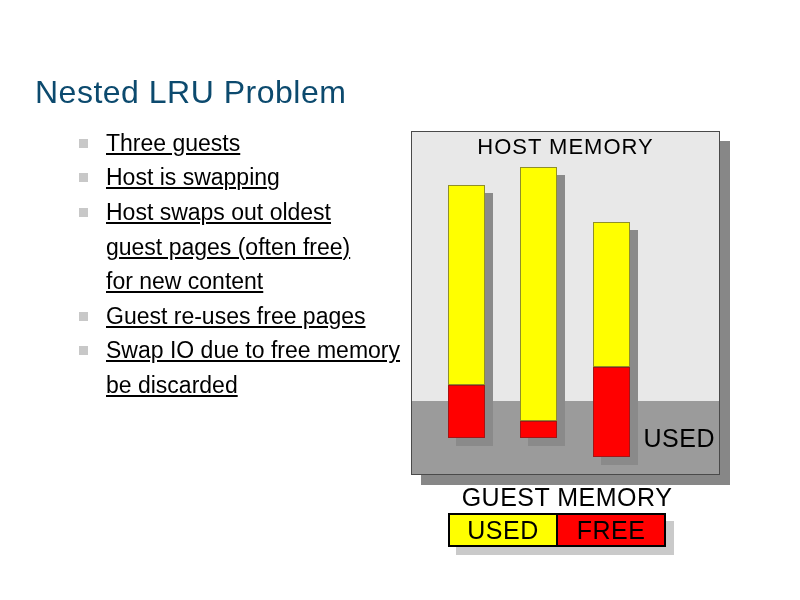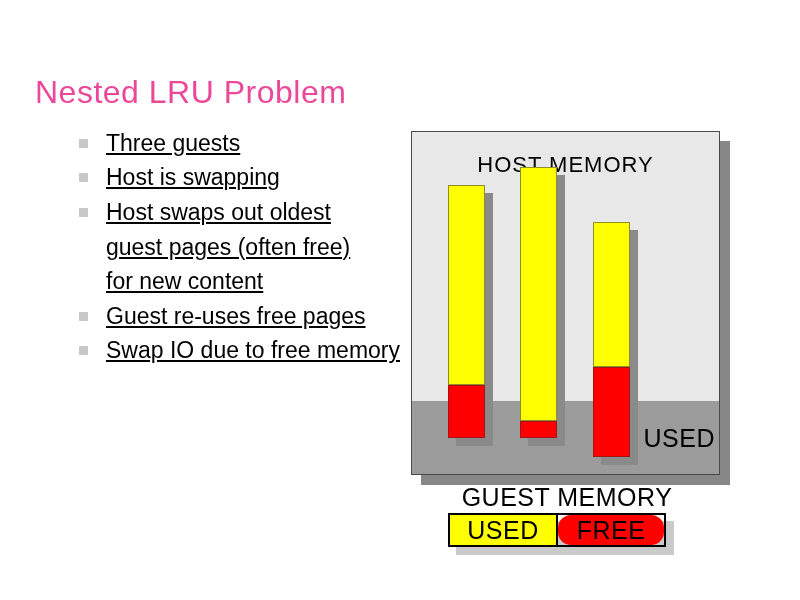--- a/index.html
+++ b/index.html
@@ -5,42 +5,42 @@
   html,body{margin:0;padding:0;}
   body{
     width:800px;height:600px;background:#ffffff;
     font-family:"Liberation Sans", sans-serif;
     position:relative;overflow:hidden;
     -webkit-font-smoothing:antialiased;
   }
   .abs{position:absolute;}
   
   #slide-title{
-    left:35px;top:76px;font-size:32px;line-height:1;color:#ec4899;
+    left:35px;top:76px;font-size:32px;line-height:1;color:#0c4a6e;
     white-space:nowrap;letter-spacing:0.5px;
   }
   
   #bullet-list{left:79px;top:126px;width:360px;text-decoration:underline;}
   .bullet-row{
     display:flex;align-items:center;height:34.6px;
     font-size:23px;color:#000;white-space:nowrap;
   }
   .bullet-square{
     width:9px;height:9px;background:#c8c8c8;margin-right:18px;flex:0 0 auto;
   }
   .bullet-spacer{width:27px;flex:0 0 auto;}
   
   #host-shadow{left:421px;top:141px;width:309px;height:344px;}
   #host-box{
     left:411px;top:131px;width:309px;height:344px;
     border:1px solid #4a4a4a;box-sizing:border-box;
   }
   #swap-region{position:absolute;left:0;right:0;bottom:0;height:73px;}
   #host-label{
-    position:absolute;left:0;right:0;top:22px;text-align:center;
+    position:absolute;left:0;right:0;top:4px;text-align:center;
     font-size:22px;line-height:1;color:#000;letter-spacing:1px;
   }
   #swap-label{
     position:absolute;right:4px;top:294px;
     font-size:25px;line-height:1;color:#000;letter-spacing:0.5px;
   }
   .bar-shadow{position:absolute;}
   .guest-bar{position:absolute;display:flex;flex-direction:column;}
   .bar-used{box-sizing:border-box;border:1px solid #8f8f2a;}
   .bar-free{box-sizing:border-box;border:1px solid #a51414;}
@@ -86,20 +86,24 @@
       <span>for new content</span>
     </div>
     <div class="bullet-row">
       <span class="bullet-square"></span>
       <span>Guest re-uses free pages</span>
     </div>
     <div class="bullet-row">
       <span class="bullet-square"></span>
       <span>Swap IO due to free memory</span>
     </div>
+    <div class="bullet-row">
+      <span class="bullet-spacer"></span>
+      <span>be discarded</span>
+    </div>
   </div>
 
 <div class="abs" id="host-shadow" style="background: rgb(135, 135, 135);"></div>
 <div class="abs" id="host-box" style="background: rgb(232, 232, 232);">
   <div id="swap-region" style="background: rgb(155, 155, 155);"></div>
   <div id="host-label">HOST MEMORY</div>
   <div id="swap-label">USED</div>
 </div>
 <div class="abs" id="bars-layer" style="left:0;top:0;width:800px;height:600px;pointer-events:none;">
     <div class="bar-shadow" style="left: 456px; top: 193px; width: 37px; height: 253px; background: rgb(138, 138, 138);"></div>
@@ -118,16 +122,16 @@
       <div class="bar-free" style="height: 90px; background: rgb(255, 0, 0);"></div>
     </div>
   </div>
 
 <div class="abs" id="guest-label">GUEST MEMORY</div>
 <div class="abs" id="legend-shadow" style="background: rgb(202, 202, 202);"></div>
 <div class="abs" id="legend">
   <div class="legend-half" id="legend-used" style="background: rgb(255, 255, 0);">
     <span>USED</span>
   </div>
-  <div class="legend-half" id="legend-free" style="background: rgb(255, 0, 0); border-radius: 13px;">
+  <div class="legend-half" id="legend-free" style="background: rgb(255, 0, 0);">
     <span>FREE</span>
   </div>
 </div>
 
 </body></html>

